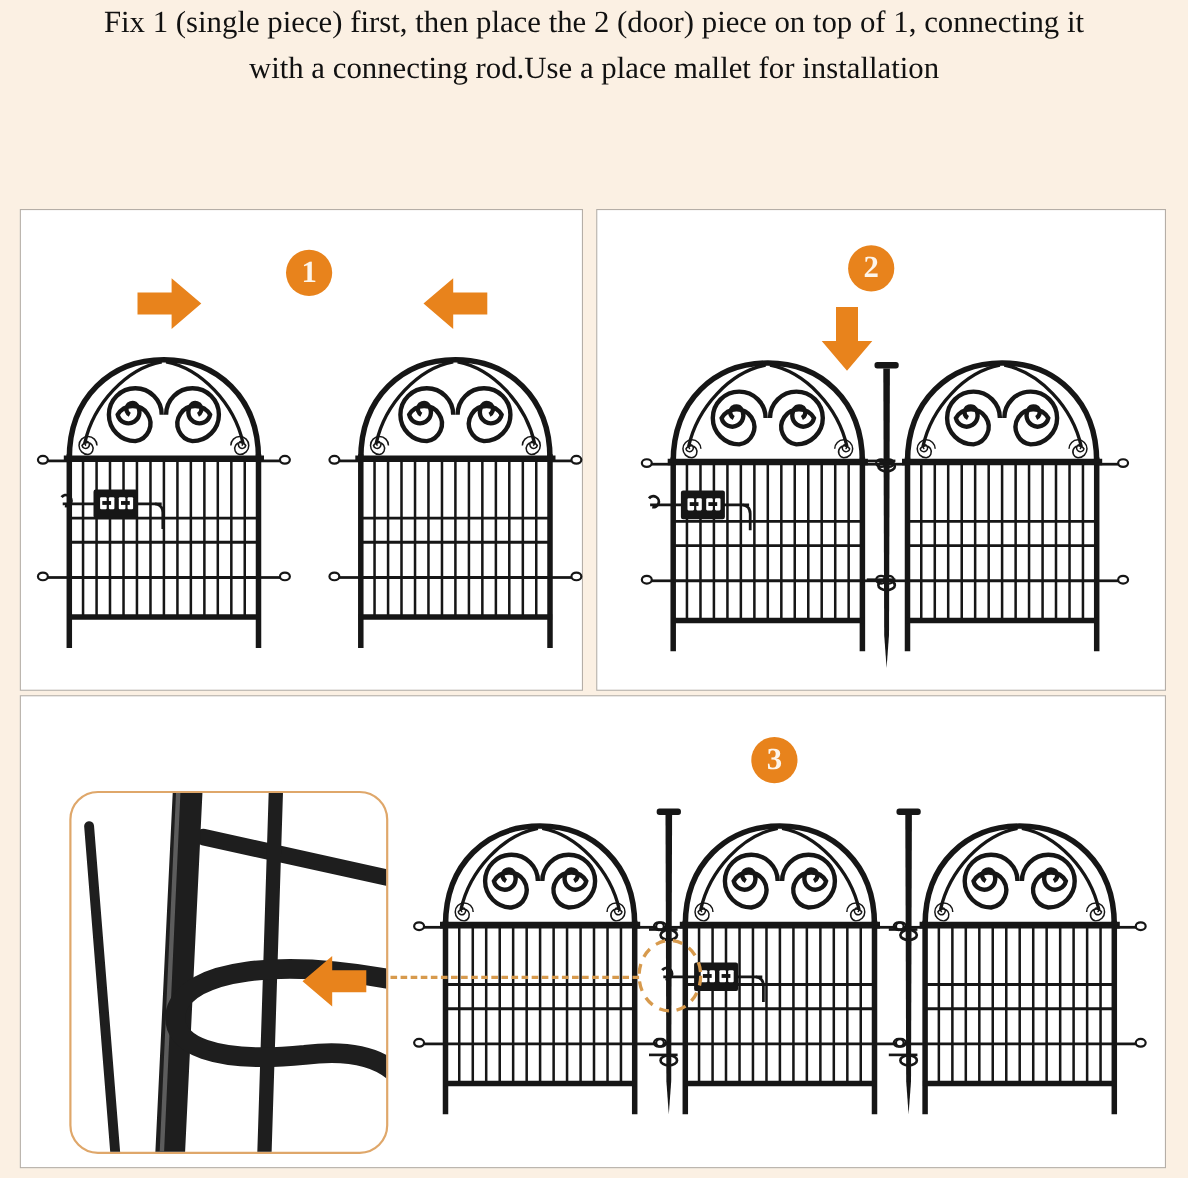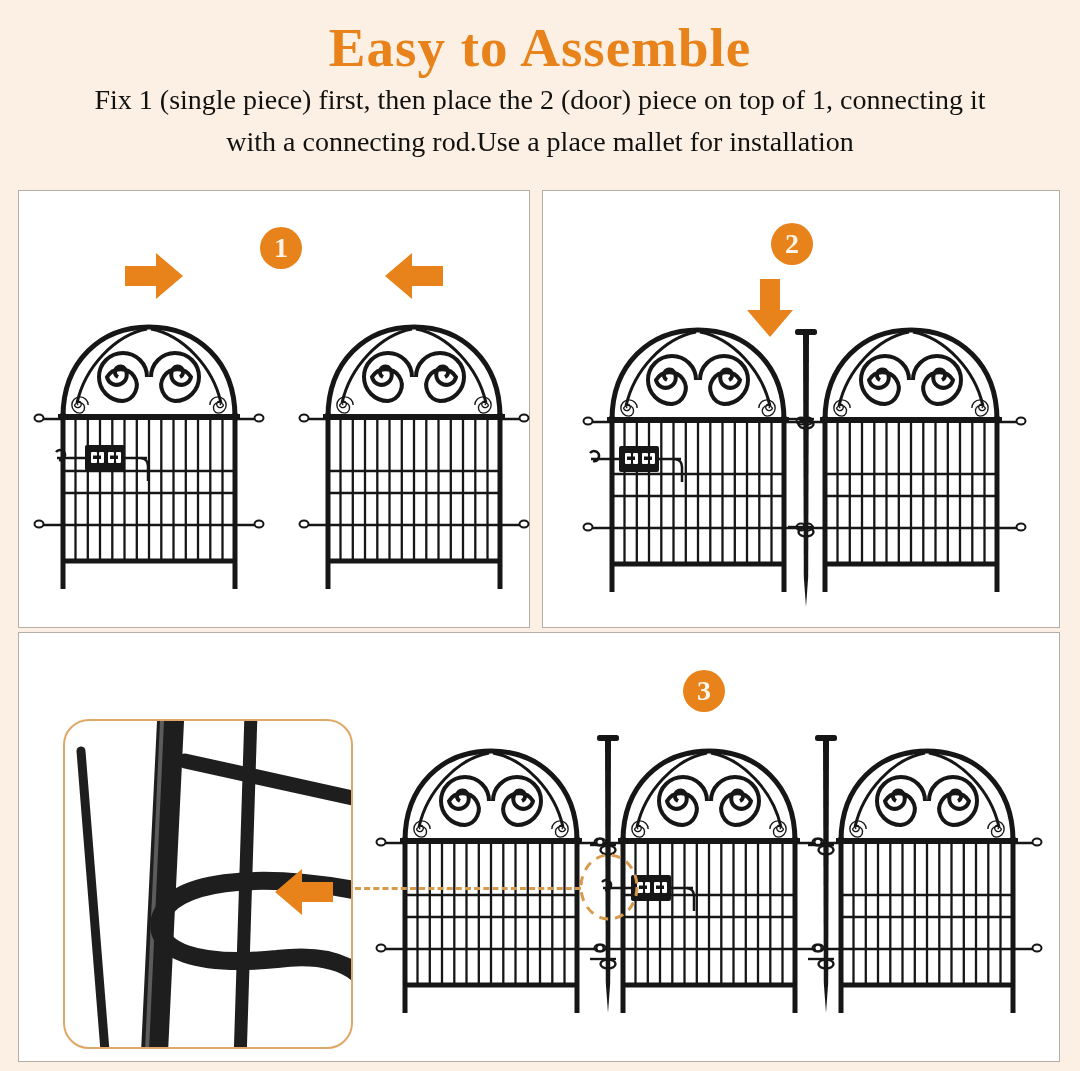--- a/index.html
+++ b/index.html
@@ -96,21 +96,20 @@
       <rect x="73" y="-2.5" width="8" height="3.5" fill="#161616"></rect>
     </g>
     <polygon id="arrow-right" class="arrow" points="0,13 31,13 31,0 58,23 31,46 31,33 0,33"></polygon>
     <polygon id="arrow-down" class="arrow" points="13,0 33,0 33,31 46,31 23,58 0,31 13,31"></polygon>
   </defs>
 </svg>
 
 <div class="page">
 
   <div class="header">
-    <div class="title">Easy to Assemble</div>
     <div class="subtitle">
       <div>Fix 1 (single piece) first, then place the 2 (door) piece on top of 1, connecting it</div>
       <div>with a connecting rod.Use a place mallet for installation</div>
     </div>
   </div>
 
   <div class="panel panel1">
     <svg class="art" width="512" height="438">
       <use href="#arrow-right" transform="translate(106,62)"></use>
       <use href="#arrow-right" transform="translate(424,62) scale(-1,1)"></use>

